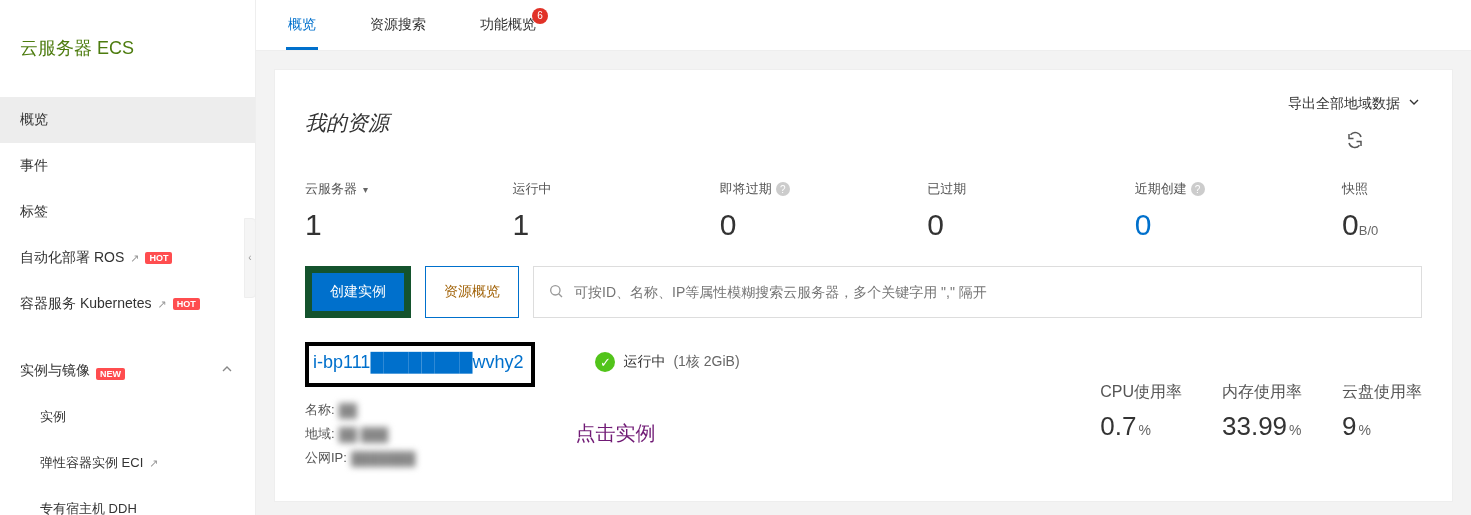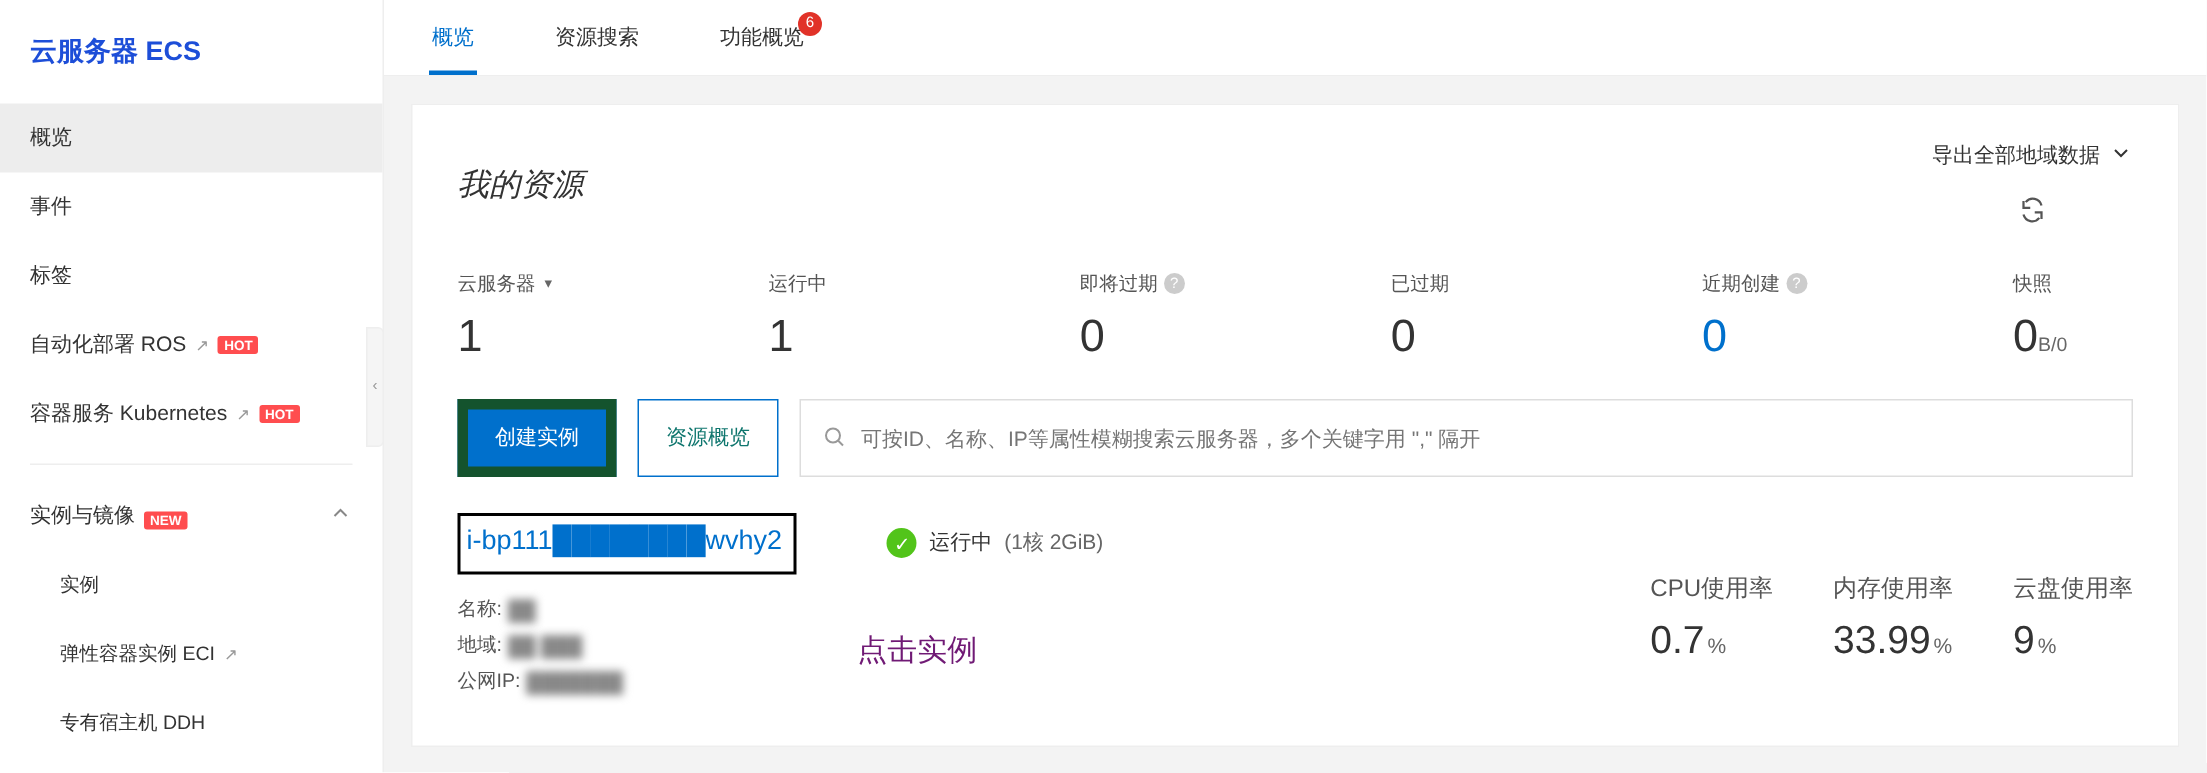--- a/index.html
+++ b/index.html
@@ -14,24 +14,24 @@
     }
     .sidebar {
       width: 256px;
       background: #fff;
       border-right: 1px solid #eee;
       display: flex;
       flex-direction: column;
       position: relative;
     }
     .sidebar-title {
-      padding: 22px 20px;
+      padding: 36px 20px;
       font-size: 18px;
-      font-weight: 700;
-      color: #1d4ed8;
+      font-weight: 400;
+      color: #4d7c0f;
       border-bottom: 1px solid transparent;
     }
     .sidebar-item {
       padding: 14px 20px;
       cursor: pointer;
       color: #333;
       font-size: 14px;
       display: flex;
       align-items: center;
       gap: 6px;
@@ -215,21 +215,21 @@
     .btn-primary {
       background: #0070cc;
       color: #fff;
       border: 7px solid #14532d;
       padding: 10px 18px;
       cursor: pointer;
       font-size: 14px;
     }
     .btn-outline {
       background: #fff;
-      color: #0f766e;
+      color: #a16207;
       border: 1px solid #0070cc;
       padding: 10px 18px;
       cursor: pointer;
       font-size: 14px;
     }
     .search-box {
       flex: 1;
       border: 1px solid #ddd;
       display: flex;
       align-items: center;
@@ -249,21 +249,21 @@
       align-items: flex-start;
       justify-content: space-between;
     }
     .instance-left {
       display: flex;
       gap: 60px;
     }
     .instance-id-wrap {
       position: relative;
       padding: 6px 8px 10px 4px;
-      border: 2px solid #000000;
+      border: 4px solid #000000;
       display: inline-block;
       margin-bottom: 8px;
     }
     .instance-id {
       color: #0070cc;
       font-size: 18px;
     }
     .meta-line {
       font-size: 13px;
       color: #555;

